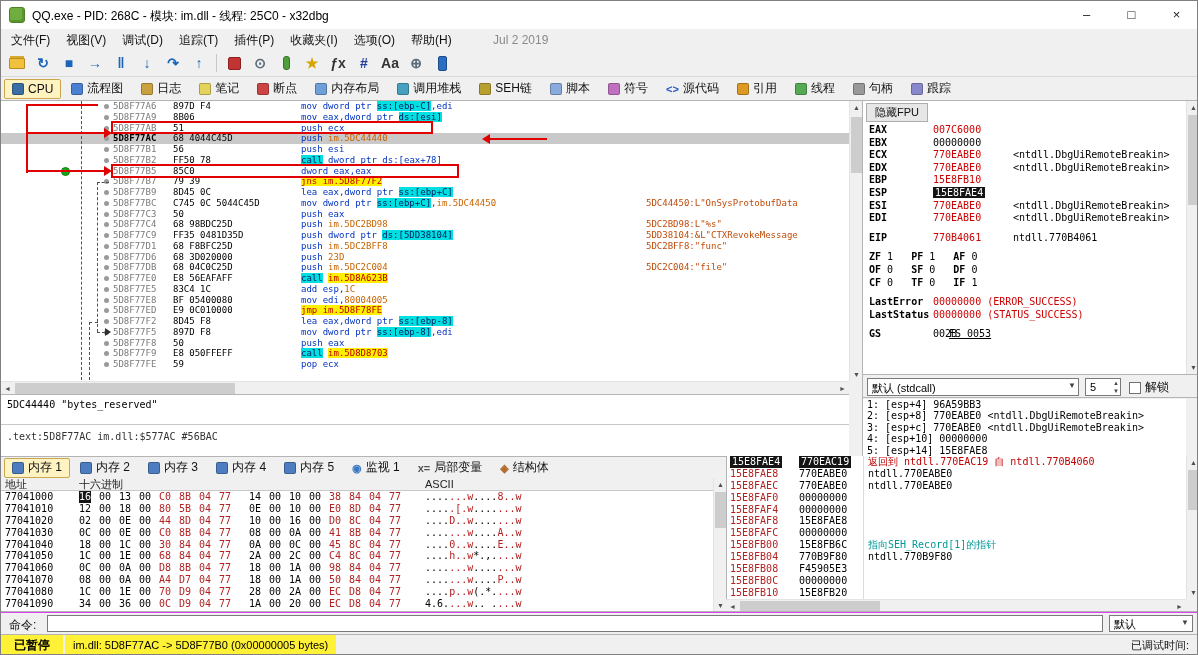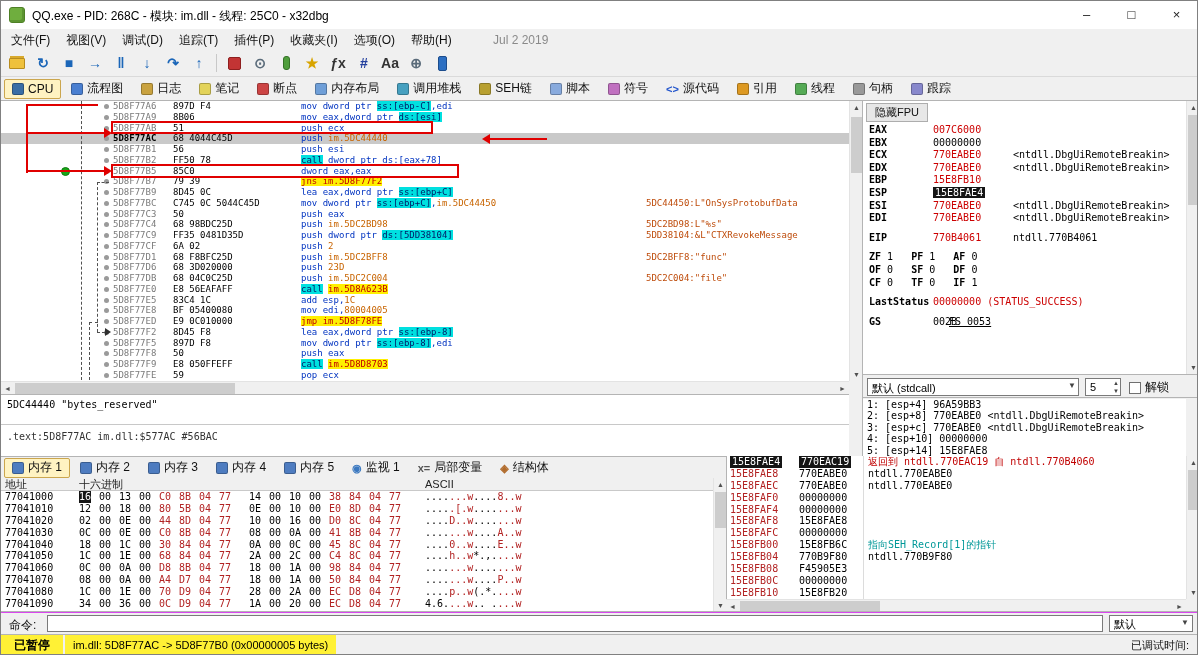--- a/index.html
+++ b/index.html
@@ -294,21 +294,20 @@
         <div class="drow dsel"><span class="ddot"></span><span class="daddr dsela">5D8F77AC</span><span class="dbytes">68 4044C45D</span><span class="dins"><span class="seg-b">push </span><span class="seg-o">im.5DC44440</span></span></div>
         <div class="drow"><span class="ddot"></span><span class="daddr">5D8F77B1</span><span class="dbytes">56</span><span class="dins"><span class="seg-b">push esi</span></span></div>
         <div class="drow"><span class="ddot"></span><span class="daddr">5D8F77B2</span><span class="dbytes">FF50 78</span><span class="dins"><span class="seg-c">call</span><span class="seg-b"> dword ptr ds:[eax+78]</span></span></div>
         <div class="drow"><span class="ddot"></span><span class="dbpdot"></span><span class="daddr">5D8F77B5</span><span class="dbytes">85C0</span><span class="dins"><span class="seg-b">dword eax,eax</span></span></div>
         <div class="drow"><span class="ddot"></span><span class="daddr">5D8F77B7</span><span class="dbytes">79 39</span><span class="dins"><span class="seg-y">jns im.5D8F77F2</span></span></div>
         <div class="drow"><span class="ddot"></span><span class="daddr">5D8F77B9</span><span class="dbytes">8D45 0C</span><span class="dins"><span class="seg-b">lea eax,dword ptr </span><span class="seg-c">ss:[ebp+C]</span></span></div>
         <div class="drow"><span class="ddot"></span><span class="daddr">5D8F77BC</span><span class="dbytes">C745 0C 5044C45D</span><span class="dins"><span class="seg-b">mov dword ptr </span><span class="seg-c">ss:[ebp+C]</span><span class="seg-b">,</span><span class="seg-o">im.5DC44450</span></span><span class="dcmt">5DC44450:L"OnSysProtobufData</span></div>
         <div class="drow"><span class="ddot"></span><span class="daddr">5D8F77C3</span><span class="dbytes">50</span><span class="dins"><span class="seg-b">push eax</span></span></div>
         <div class="drow"><span class="ddot"></span><span class="daddr">5D8F77C4</span><span class="dbytes">68 98BDC25D</span><span class="dins"><span class="seg-b">push </span><span class="seg-o">im.5DC2BD98</span></span><span class="dcmt">5DC2BD98:L"%s"</span></div>
         <div class="drow"><span class="ddot"></span><span class="daddr">5D8F77C9</span><span class="dbytes">FF35 0481D35D</span><span class="dins"><span class="seg-b">push dword ptr </span><span class="seg-c">ds:[5DD38104]</span></span><span class="dcmt">5DD38104:&amp;L"CTXRevokeMessage</span></div>
-        <div class="drow"><span class="ddot"></span><span class="daddr">5D8F77CF</span><span class="dbytes">6A 02</span><span class="dins"><span class="seg-b">push </span><span class="seg-o">2</span></span></div>
         <div class="drow"><span class="ddot"></span><span class="daddr">5D8F77D1</span><span class="dbytes">68 F8BFC25D</span><span class="dins"><span class="seg-b">push </span><span class="seg-o">im.5DC2BFF8</span></span><span class="dcmt">5DC2BFF8:"func"</span></div>
         <div class="drow"><span class="ddot"></span><span class="daddr">5D8F77D6</span><span class="dbytes">68 3D020000</span><span class="dins"><span class="seg-b">push </span><span class="seg-o">23D</span></span></div>
         <div class="drow"><span class="ddot"></span><span class="daddr">5D8F77DB</span><span class="dbytes">68 04C0C25D</span><span class="dins"><span class="seg-b">push </span><span class="seg-o">im.5DC2C004</span></span><span class="dcmt">5DC2C004:"file"</span></div>
         <div class="drow"><span class="ddot"></span><span class="daddr">5D8F77E0</span><span class="dbytes">E8 56EAFAFF</span><span class="dins"><span class="seg-c">call</span><span class="seg-b"> </span><span class="seg-y">im.5D8A623B</span></span></div>
         <div class="drow"><span class="ddot"></span><span class="daddr">5D8F77E5</span><span class="dbytes">83C4 1C</span><span class="dins"><span class="seg-b">add esp,</span><span class="seg-o">1C</span></span></div>
         <div class="drow"><span class="ddot"></span><span class="daddr">5D8F77E8</span><span class="dbytes">BF 05400080</span><span class="dins"><span class="seg-b">mov edi,</span><span class="seg-o">80004005</span></span></div>
         <div class="drow"><span class="ddot"></span><span class="daddr">5D8F77ED</span><span class="dbytes">E9 0C010000</span><span class="dins"><span class="seg-y">jmp im.5D8F78FE</span></span></div>
         <div class="drow"><span class="ddot"></span><span class="daddr">5D8F77F2</span><span class="dbytes">8D45 F8</span><span class="dins"><span class="seg-b">lea eax,dword ptr </span><span class="seg-c">ss:[ebp-8]</span></span></div>
         <div class="drow"><span class="ddot"></span><span class="daddr">5D8F77F5</span><span class="dbytes">897D F8</span><span class="dins"><span class="seg-b">mov dword ptr </span><span class="seg-c">ss:[ebp-8]</span><span class="seg-b">,edi</span></span></div>
         <div class="drow"><span class="ddot"></span><span class="daddr">5D8F77F8</span><span class="dbytes">50</span><span class="dins"><span class="seg-b">push eax</span></span></div>
@@ -363,20 +362,21 @@
         <div class="rrow"><span class="rn">ESP</span><span class="rv rred rhl">15E8FAE4</span></div>
         <div class="rrow"><span class="rn">ESI</span><span class="rv rred">770EABE0</span><span class="rx" style="left: 150px;">&lt;ntdll.DbgUiRemoteBreakin&gt;</span></div>
         <div class="rrow"><span class="rn">EDI</span><span class="rv rred">770EABE0</span><span class="rx" style="left: 150px;">&lt;ntdll.DbgUiRemoteBreakin&gt;</span></div>
         <div class="rrow rblank"></div>
         <div class="rrow"><span class="rn">EIP</span><span class="rv rred">770B4061</span><span class="rx" style="left: 150px;">ntdll.770B4061</span></div>
         <div class="rrow rblank"></div>
         <div class="rrow"><span class="rfn">ZF</span><span class="rfv"> 1   </span><span class="rfn">PF</span><span class="rfv"> 1   </span><span class="rfn">AF</span><span class="rfv"> 0   </span></div>
         <div class="rrow"><span class="rfn">OF</span><span class="rfv"> 0   </span><span class="rfn">SF</span><span class="rfv"> 0   </span><span class="rfn">DF</span><span class="rfv"> 0   </span></div>
         <div class="rrow"><span class="rfn">CF</span><span class="rfv"> 0   </span><span class="rfn">TF</span><span class="rfv"> 0   </span><span class="rfn">IF</span><span class="rfv"> 1   </span></div>
         <div class="rrow rblank"></div>
+        <div class="rrow"><span class="rn">LastError</span><span class="rv rred">00000000 (ERROR_SUCCESS)</span></div>
         <div class="rrow"><span class="rn">LastStatus</span><span class="rv rred">00000000 (STATUS_SUCCESS)</span></div>
         <div class="rrow rblank"></div>
         <div class="rrow"><span class="rn">GS</span><span class="rv">002B</span><span class="rx" style="left: 86px; text-decoration: underline;">FS 0053</span></div>
       </div>
   </div>
   <div class="vscroll" style="left:1185px;top:100px;height:273px">
     <div class="sarr" style="top:0">▲</div>
     <div class="vthumb" style="top:14px;height:90px"></div>
     <div class="sarr" style="bottom:0">▼</div>
   </div>

